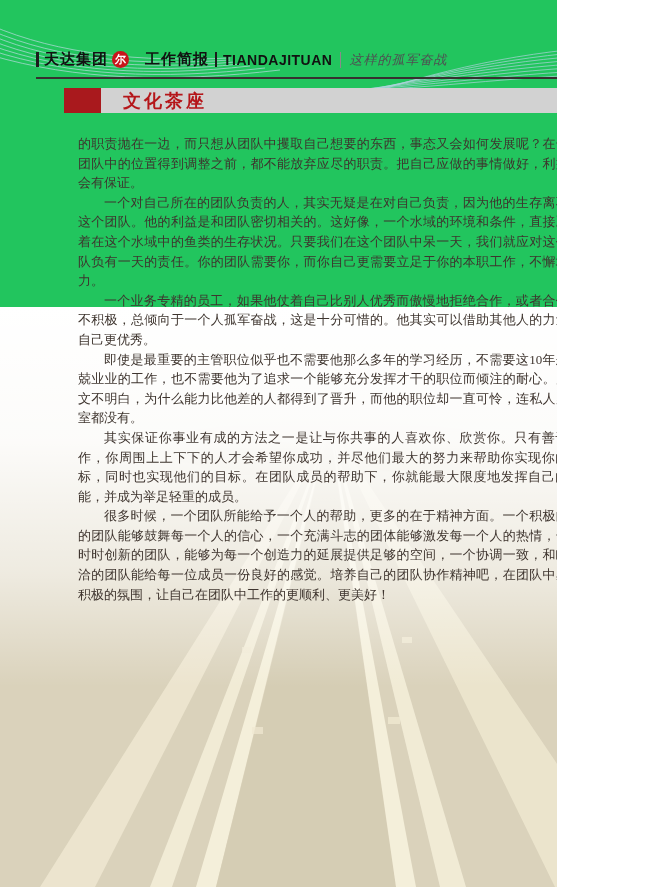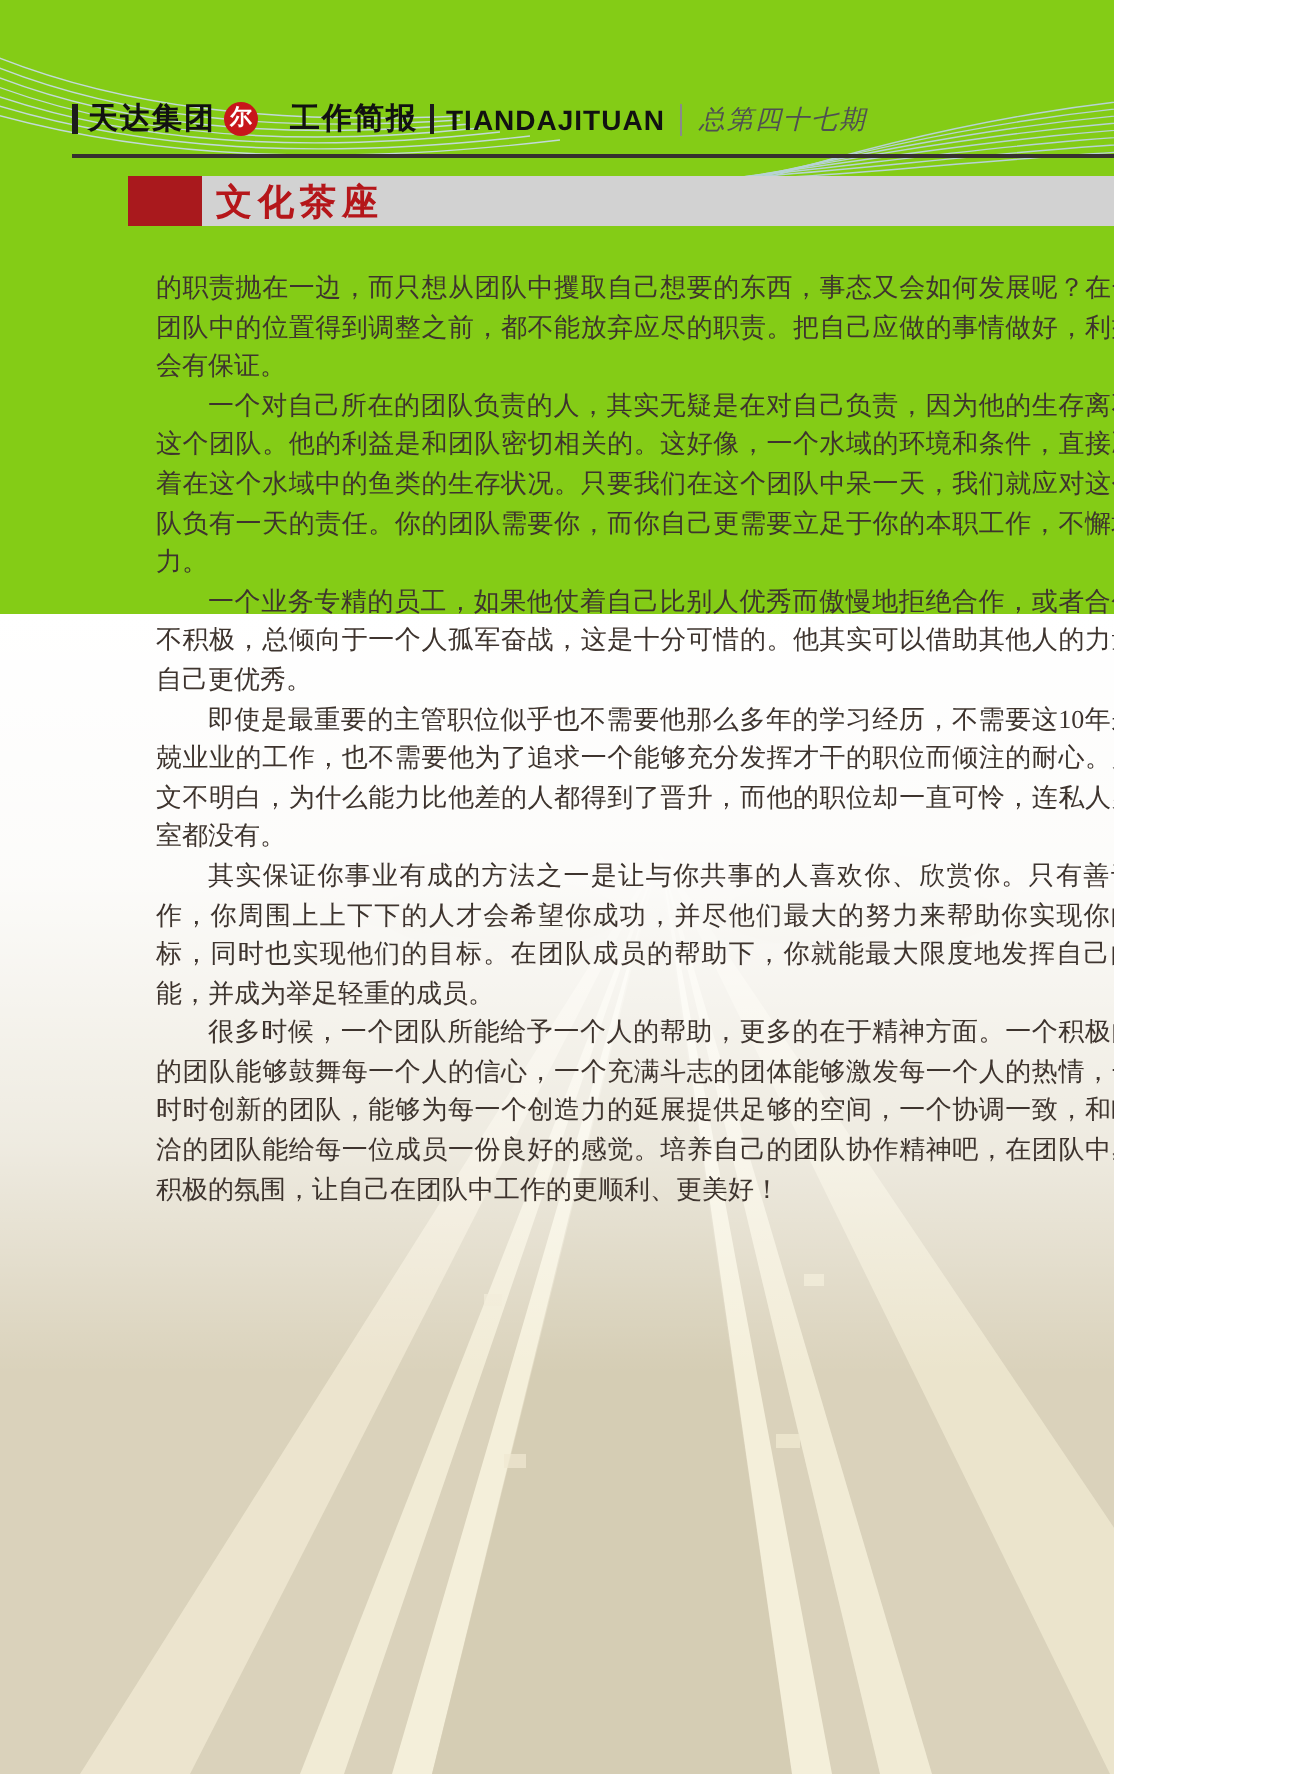--- a/index.html
+++ b/index.html
@@ -2,21 +2,21 @@
 <html><head>
 <meta charset="utf-8">
 <style>
   html,body { margin:0; padding:0; }
   body { font-family: "Liberation Serif", serif; }
   .page {
     position: relative;
     width: 557px;
     height: 887px;
     overflow: hidden;
-    background: #84cc16;
+    background: #22c55e;
   }
 
   
   .wave-top {
     position: absolute; left:0; top:0; width:650px; height:90px;
     pointer-events:none;
   }
   .road-layer {
     position:absolute; left:0; bottom:0; width:650px; height:580px;
     pointer-events:none;
@@ -51,21 +51,21 @@
 
   
   .section-header {
     position:absolute; left:64px; top:88px; width:521px; height:25px;
     background:#d2d2d2;
     display:flex; align-items:center;
     z-index:5;
   }
   .section-red-block { width:37px; height:25px; background:#a9191d; }
   .section-title {
-    margin-left:7px;
+    margin-left:22px;
     color:#b5161a; font-weight:bold; font-size:18px;
     letter-spacing:3px;
     font-family:"Liberation Serif", serif;
   }
 
   
   .article {
     position:absolute; left:78px; top:134px; width:504px;
     font-size:13px; line-height:19.6px; color:#3e342e;
     text-align: justify;
@@ -127,21 +127,21 @@
   </div>
 
   <div class="masthead">
     <span class="m-bar"></span>
     <span class="org-name">天达集团</span>
     <span class="logo-circle">尔</span>
     <span class="pub-name">工作简报</span>
     <span class="m-bar2"></span>
     <span class="latin-title">TIANDAJITUAN</span>
     <span class="m-bar3"></span>
-    <span class="issue-no">总第四十七期</span>
+    <span class="issue-no">这样的孤军奋战</span>
   </div>
 
   <div class="section-header">
     <div class="section-red-block"></div>
     <div class="section-title">文化茶座</div>
   </div>
 
   <div class="article">
     <p class="continuation">的职责抛在一边，而只想从团队中攫取自己想要的东西，事态又会如何发展呢？在一个团队中的位置得到调整之前，都不能放弃应尽的职责。把自己应做的事情做好，利益才会有保证。</p>
     <p>一个对自己所在的团队负责的人，其实无疑是在对自己负责，因为他的生存离不开这个团队。他的利益是和团队密切相关的。这好像，一个水域的环境和条件，直接决定着在这个水域中的鱼类的生存状况。只要我们在这个团队中呆一天，我们就应对这个团队负有一天的责任。你的团队需要你，而你自己更需要立足于你的本职工作，不懈地努力。</p>

